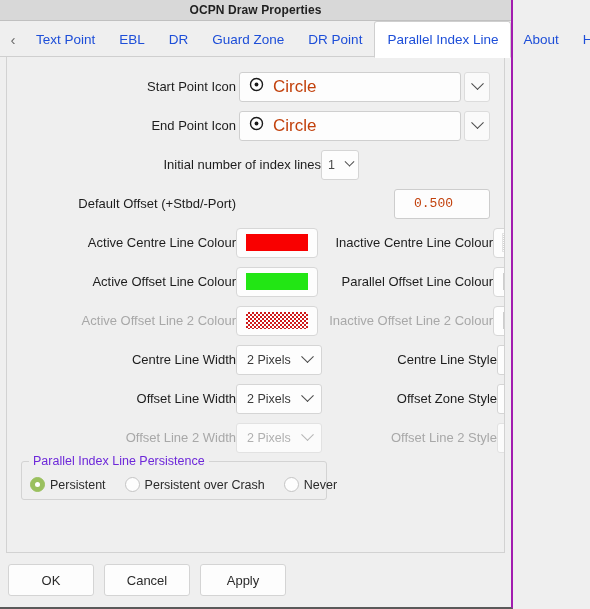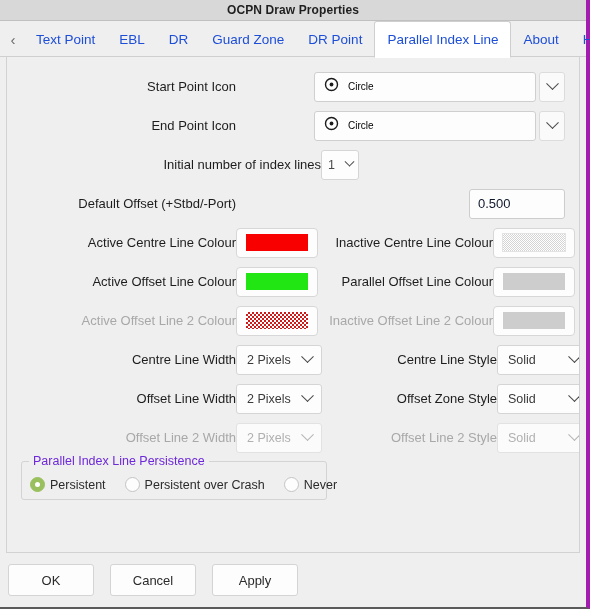--- a/index.html
+++ b/index.html
@@ -5,24 +5,24 @@
   html, body {
     margin: 0; padding: 0;
     width: 590px; height: 609px;
     overflow: hidden;
     background: #efefef;
     font-family: "Liberation Sans", sans-serif;
   }
   * { box-sizing: border-box; }
 
   .window {
-    width: 590px; height: 609px;
-    position: relative;
-    background: #efefef;
-    border-right: 4px solid #a21caf;
+    width: 513px; height: 609px;
+    position: relative;
+    background: #efefef;
+    border-right: 2px solid #a21caf;
     border-bottom: 2px solid #5a5a5a;
     display: flex;
     flex-direction: column;
   }
 
   
   .titlebar {
     height: 21px;
     background: #d8d8d8;
     border-bottom: 1px solid #c0c0c0;
@@ -114,21 +114,21 @@
     gap: 9px;
   }
   .combo-wide .arrowbox {
     width: 26px; height: 30px;
     margin-left: 3px;
     background: #fafafa;
     border: 1px solid #dcdcdc;
     border-radius: 3px;
     display: flex; align-items: center; justify-content: center;
   }
-  .combo-text { font-size: 10px; color: #000000; }
+  .combo-text { font-size: 17px; color: #c2410c; }
 
   .chev {
     display: inline-block;
     width: 9px; height: 9px;
     border-right: 1.6px solid #4a4a4a;
     border-bottom: 1.6px solid #4a4a4a;
     transform: rotate(45deg) translate(-2px,-2px);
   }
   .chev.dim { border-color: #b5b5b5; }
 
@@ -148,23 +148,24 @@
   }
   .spin .chev { width: 7px; height: 7px; border-width: 1.4px; }
 
   
   .textinput {
     width: 96px; height: 30px;
     background: #fdfdfd;
     border: 1px solid #cdcdcd;
     border-radius: 3px;
     display: flex; align-items: center;
-    padding-left: 8px;
-    font-size: 13px; color: #0f172a;
-    flex: none;
+    padding-left: 19px;
+    font-size: 13px; color: #c2410c;
+    flex: none;
+    font-family: Liberation Mono, monospace;
   }
 
   
   .swatch-btn {
     width: 82px; height: 30px;
     background: #fdfdfd;
     border: 1px solid #d7d7d7;
     border-radius: 4px;
     display: flex; align-items: center; justify-content: center;
     flex: none;
@@ -230,21 +231,21 @@
     background: #ffffff;
   }
   .radio-label { font-size: 12.5px; color: #2b2b2b; white-space: nowrap; }
 
   
   .buttonbar {
     flex: none;
     height: 54px;
     display: flex; align-items: center;
     padding-left: 8px;
-    gap: 16px;
+    gap: 10px;
     background: #efefef;
   }
   .btn {
     width: 86px; height: 32px;
     background: #fdfdfd;
     border: 1px solid #d4d4d4;
     border-radius: 3px;
     display: flex; align-items: center; justify-content: center;
     font-size: 13px; color: #2b2b2b;
   }

